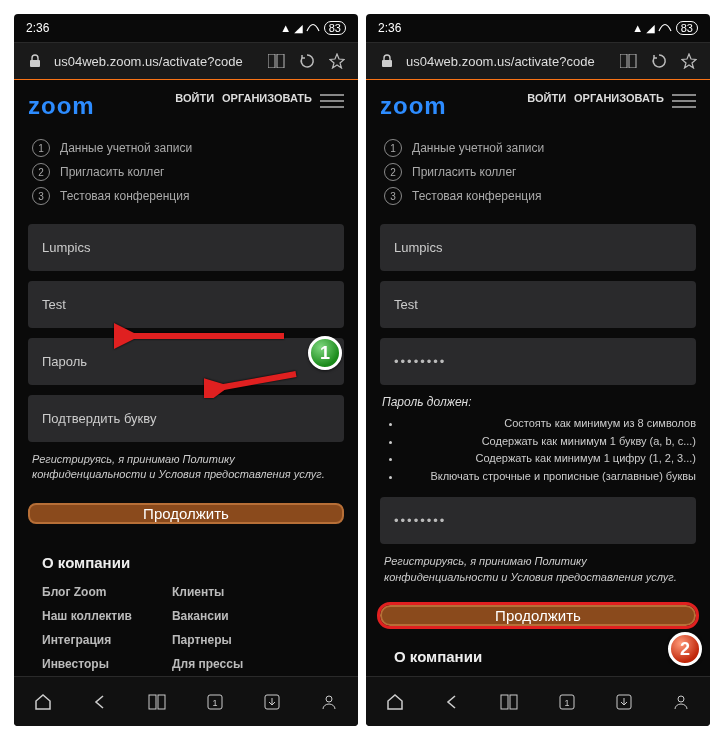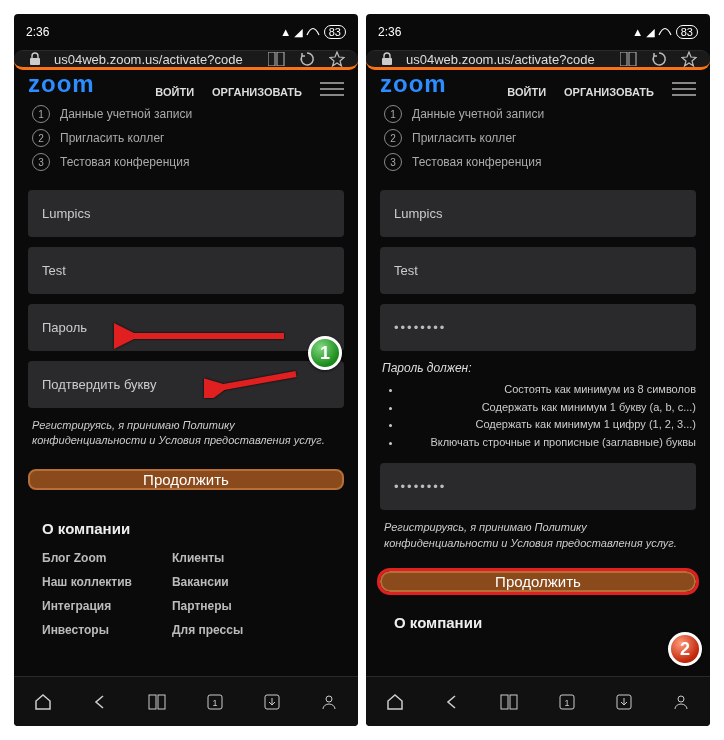--- a/index.html
+++ b/index.html
@@ -1,28 +1,28 @@
 <!DOCTYPE html>
 <html><head>
 <meta charset="utf-8">
 <style>
   * { margin: 0; padding: 0; box-sizing: border-box; font-family: Arial, sans-serif; }
   body { background: #fff; display: flex; gap: 8px; justify-content: center; padding: 14px; }
   .phone { width: 344px; height: 712px; background: #0a0a0a; border-radius: 4px; overflow: hidden; position: relative; display: flex; flex-direction: column; }
 
-  .status-bar { height: 36px; display: flex; justify-content: space-between; align-items: center; padding: 0 12px; color: #fff; font-size: 12px; }
+  .status-bar { height: 28px; display: flex; justify-content: space-between; align-items: center; padding: 0 12px; color: #fff; font-size: 12px; }
   .status-right { display: flex; align-items: center; gap: 4px; }
   .status-right span { font-size: 11px; }
   .battery-pill { border: 1px solid #fff; border-radius: 8px; padding: 0 4px; font-size: 10px; }
 
-  .addr-bar { height: 20px; display: flex; align-items: center; gap: 8px; padding: 0 10px; background: #1a1a1a; border-top: 1px solid #2a2a2a; border-bottom: 3px solid #f97316; border-radius: 9px; }
+  .addr-bar { height: 38px; display: flex; align-items: center; gap: 8px; padding: 0 10px; background: #1a1a1a; border-top: 1px solid #2a2a2a; border-bottom: 1px solid #f97316; }
   .url { flex: 1; color: #ddd; font-size: 13px; white-space: nowrap; overflow: hidden; }
   .addr-icon { width: 22px; height: 22px; display: flex; align-items: center; justify-content: center; color: #bbb; }
 
-  .header { display: flex; align-items: flex-end; padding: 0 14px; gap: 18px; }
+  .header { display: flex; align-items: flex-start; padding: 12px 14px; gap: 8px; }
   .logo { color: #2D8CFF; font-weight: 900; font-size: 24px; letter-spacing: 1px; }
   .spacer { flex: 1; }
   .hlink { color: #ddd; font-size: 11px; font-weight: 600; }
   .hamburger { width: 24px; height: 18px; display: flex; flex-direction: column; justify-content: space-around; }
   .hamburger span { height: 2px; background: #888; }
 
   .steps { padding: 4px 18px 10px 18px; }
   .step { display: flex; align-items: center; gap: 10px; padding: 3px 0; color: #aaa; font-size: 12px; }
   .step-num { width: 18px; height: 18px; border: 1px solid #888; border-radius: 50%; display: flex; align-items: center; justify-content: center; font-size: 10px; }
 

